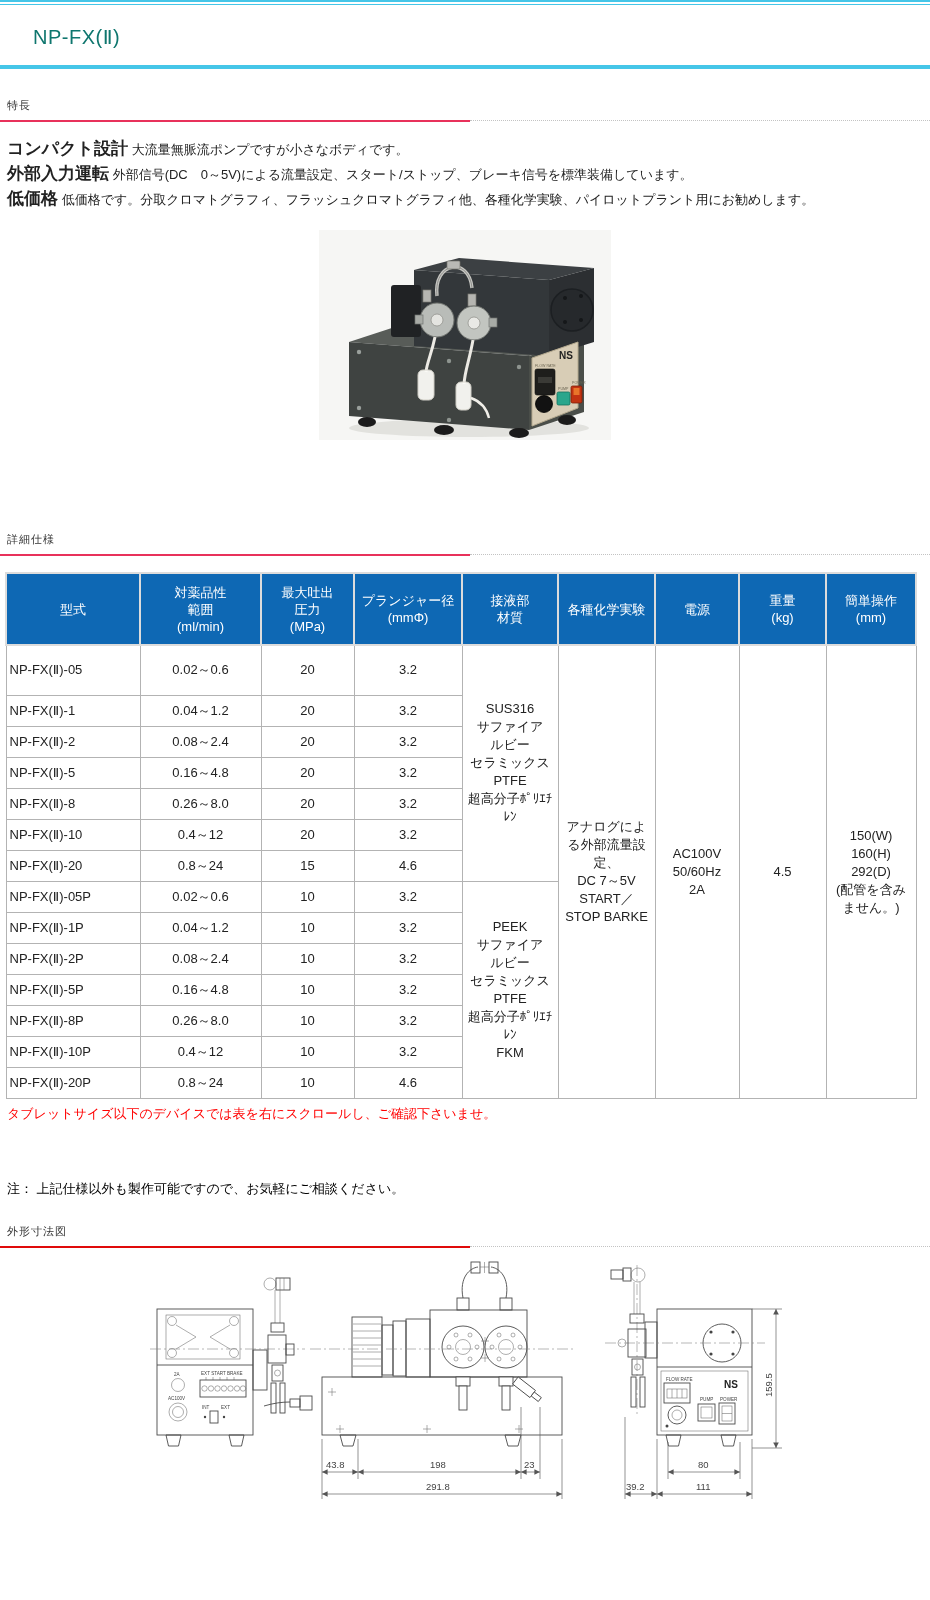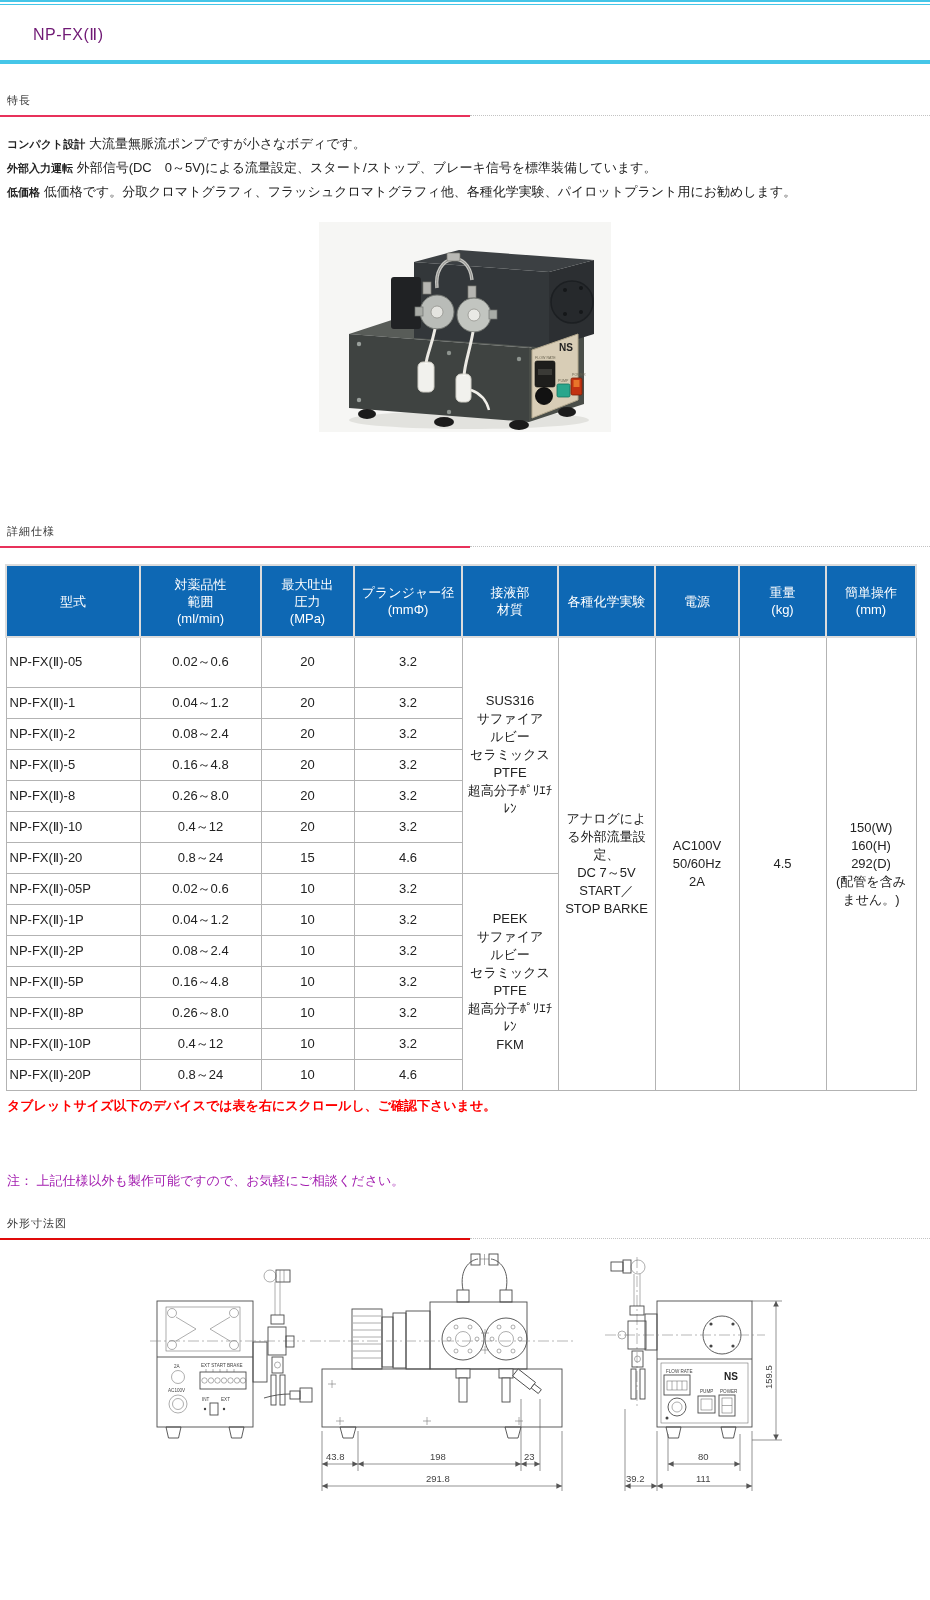--- a/index.html
+++ b/index.html
@@ -1,43 +1,43 @@
 <!DOCTYPE html>
 <html><head>
 <meta charset="utf-8">
 <style>
   html,body{margin:0;padding:0;background:#fff;}
   body{font-family:"Liberation Sans","DejaVu Sans",sans-serif;color:#333;}
   .page{width:930px;height:1600px;overflow:hidden;position:relative;background:#fff;}
   .topline1{height:2px;background:#45c6e8;}
   .topgap{height:2px;background:#fff;}
   .topline2{height:1px;background:#45c6e8;}
-  .title{font-size:16px;font-weight:normal;color:#701a75;margin:20px 0 0 33px;letter-spacing:.5px;}
+  .title{font-size:20px;font-weight:normal;color:#0f766e;margin:20px 0 0 33px;letter-spacing:.5px;}
   .thickline{height:4px;background:#45c6e8;margin-top:16px;}
   h2.sec{font-size:11px;font-weight:normal;color:#333;margin:0 0 0 7px;letter-spacing:1px;}
   .sec-wrap-features{margin-top:29px;}
   .sec-wrap-specs{margin-top:88px;}
   .sec-wrap-dims{margin-top:26px;}
   .rule{display:flex;margin-top:7px;}
   .rule .solid{width:50.5%;height:2px;background:#e8315b;}
   .rule .dots{flex:1;border-top:1px dotted #c3c3c3;margin-top:0;}
   .sec-wrap-dims .rule .solid{background:#e00a0a;}
   .features{margin:15px 7px 0 7px;font-size:13px;line-height:24px;color:#222;}
   .features p{margin:0;}
-  .features b{font-size:11px;}
+  .features b{font-size:17px;}
   .photo-wrap{width:292px;margin:18px auto 0 auto;}
   table.specs{border-collapse:collapse;margin:16px 0 0 5px;table-layout:fixed;width:910px;font-size:13px;border:1px solid #8f8f8f;}
   table.specs th{background:#0e68b4;color:#fff;font-weight:normal;border:2px solid #dcdcdc;white-space:pre-line;height:66px;padding:2px;line-height:17px;}
   table.specs td{border:1px solid #b3b3b3;text-align:center;padding:2px 3px;color:#222;line-height:18px;vertical-align:middle;}
   table.specs td.model{text-align:left;}
   table.specs td.pre{white-space:pre-line;}
   table.specs tbody tr{height:31px;}
   table.specs tbody tr:first-child{height:50px;}
-  .scrollnote{color:#ff0000;font-size:13px;font-weight:bold;margin:6px 0 0 7px;}
-  .note{font-size:13px;color:#a21caf;margin:57px 0 0 7px;}
+  .scrollnote{color:#ff0000;font-size:13px;font-weight:normal;margin:6px 0 0 7px;}
+  .note{font-size:13px;color:#000000;margin:57px 0 0 7px;}
   .drawing-wrap{margin-top:9px;}
   
   .ln{fill:none;stroke:#4a4a4a;stroke-width:.9;}
   .fnw{fill:#fff;stroke:#4a4a4a;stroke-width:.9;}
   .thin{fill:none;stroke:#6a6a6a;stroke-width:.55;}
   .cl{fill:none;stroke:#888;stroke-width:.6;stroke-dasharray:11 3 2 3;}
   .dim{stroke:#666;stroke-width:.7;fill:none;}
   .dtx{font-size:9.5px;fill:#444;font-family:"Liberation Sans",sans-serif;}
   .tiny{font-size:4.6px;fill:#444;font-family:"Liberation Sans",sans-serif;}
   .nslogo{font-size:10px;font-weight:bold;fill:#222;font-family:"Liberation Sans",sans-serif;}

